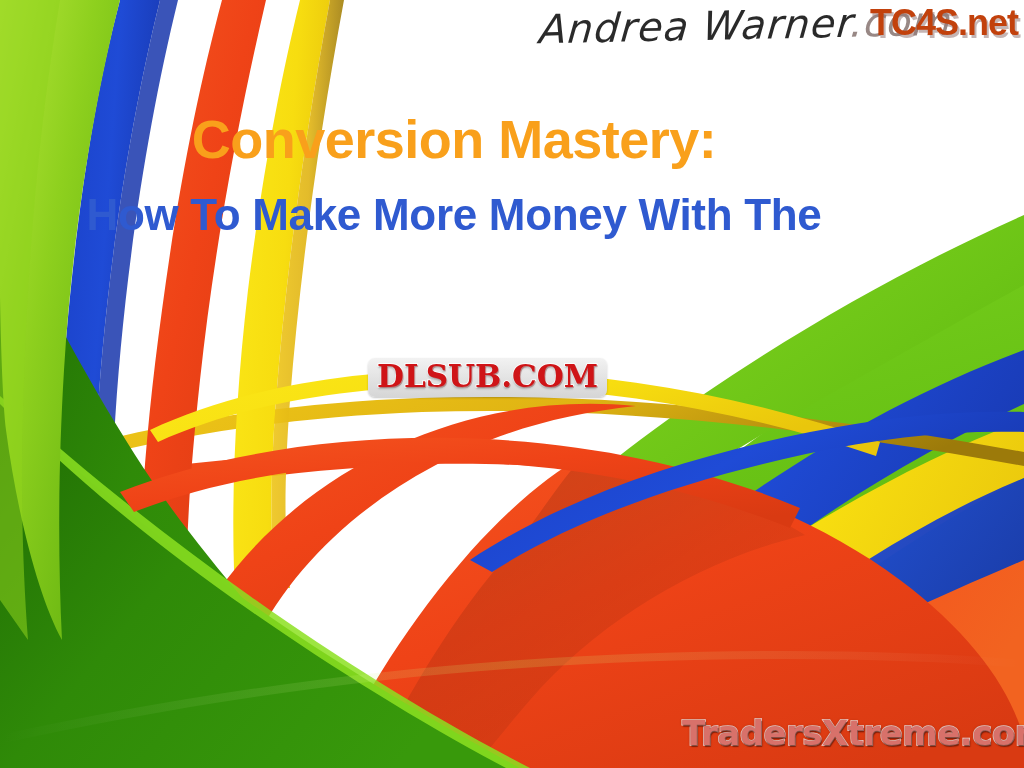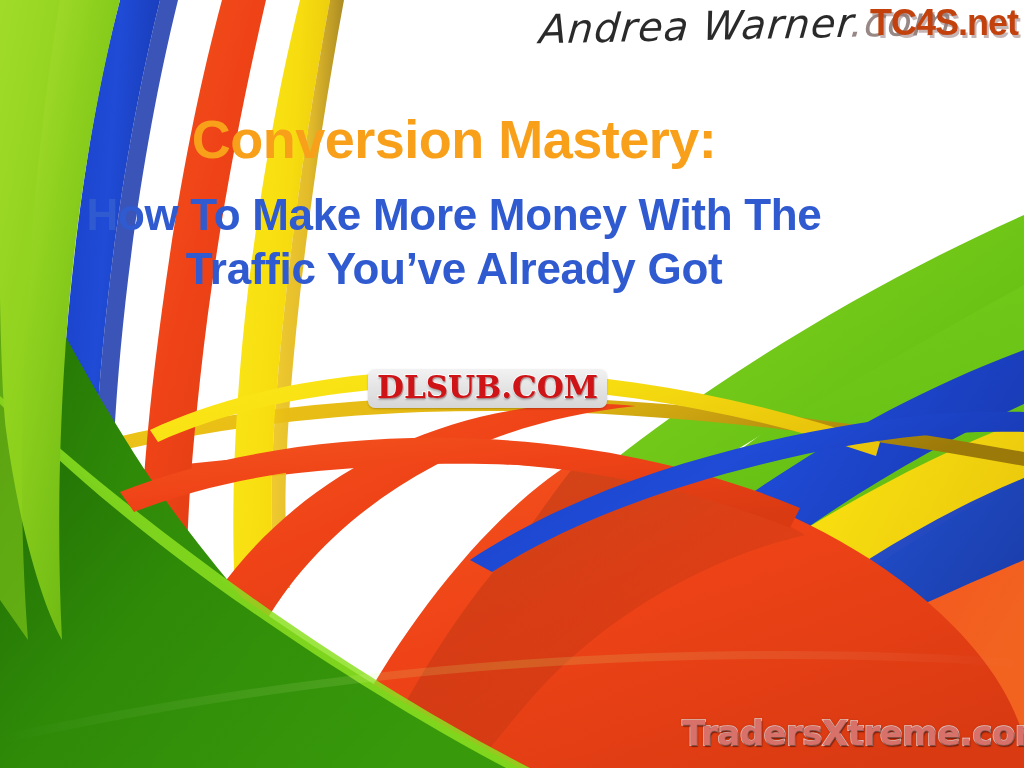--- a/index.html
+++ b/index.html
@@ -88,21 +88,21 @@
     letter-spacing: -1px;
     color: #c2410c;
     text-shadow: 2px 3px 0 rgba(150,120,118,0.55);
     white-space: nowrap;
   }
 
   
   .wm-dlsub {
     position: absolute;
     left: 368px;
-    top: 369px;
+    top: 358px;
     z-index: 45;
     background: linear-gradient(180deg,#f2f2f2 0%,#e2e2e2 55%,#d6d6d6 100%);
     border-radius: 7px;
     padding: 2px 9px 4px 9px;
     box-shadow: 0 1px 2px rgba(0,0,0,0.22);
     text-align: center;
   }
   .wm-dlsub .txt {
     font-family: "DejaVu Serif", serif;
     font-weight: bold;
@@ -293,21 +293,20 @@
 
   <div class="signature">
     <span>Andrea Warner</span><span class="dim">.com</span>
   </div>
 
   <div class="wm-tc4s">TC4S.net</div>
 
   <div class="title-block">
     <div class="title-main">Conversion Mastery:</div>
     <div class="title-sub l1">How To Make More Money With The</div>
-    <div class="title-sub">Traffic You’ve Already Got</div>
   </div>
 
   <div class="wm-dlsub">
     <span class="txt">DLSUB.COM</span>
   </div>
 
   <div class="wm-traders">
     <span class="txt">TradersXtreme.com</span>
   </div>
 

